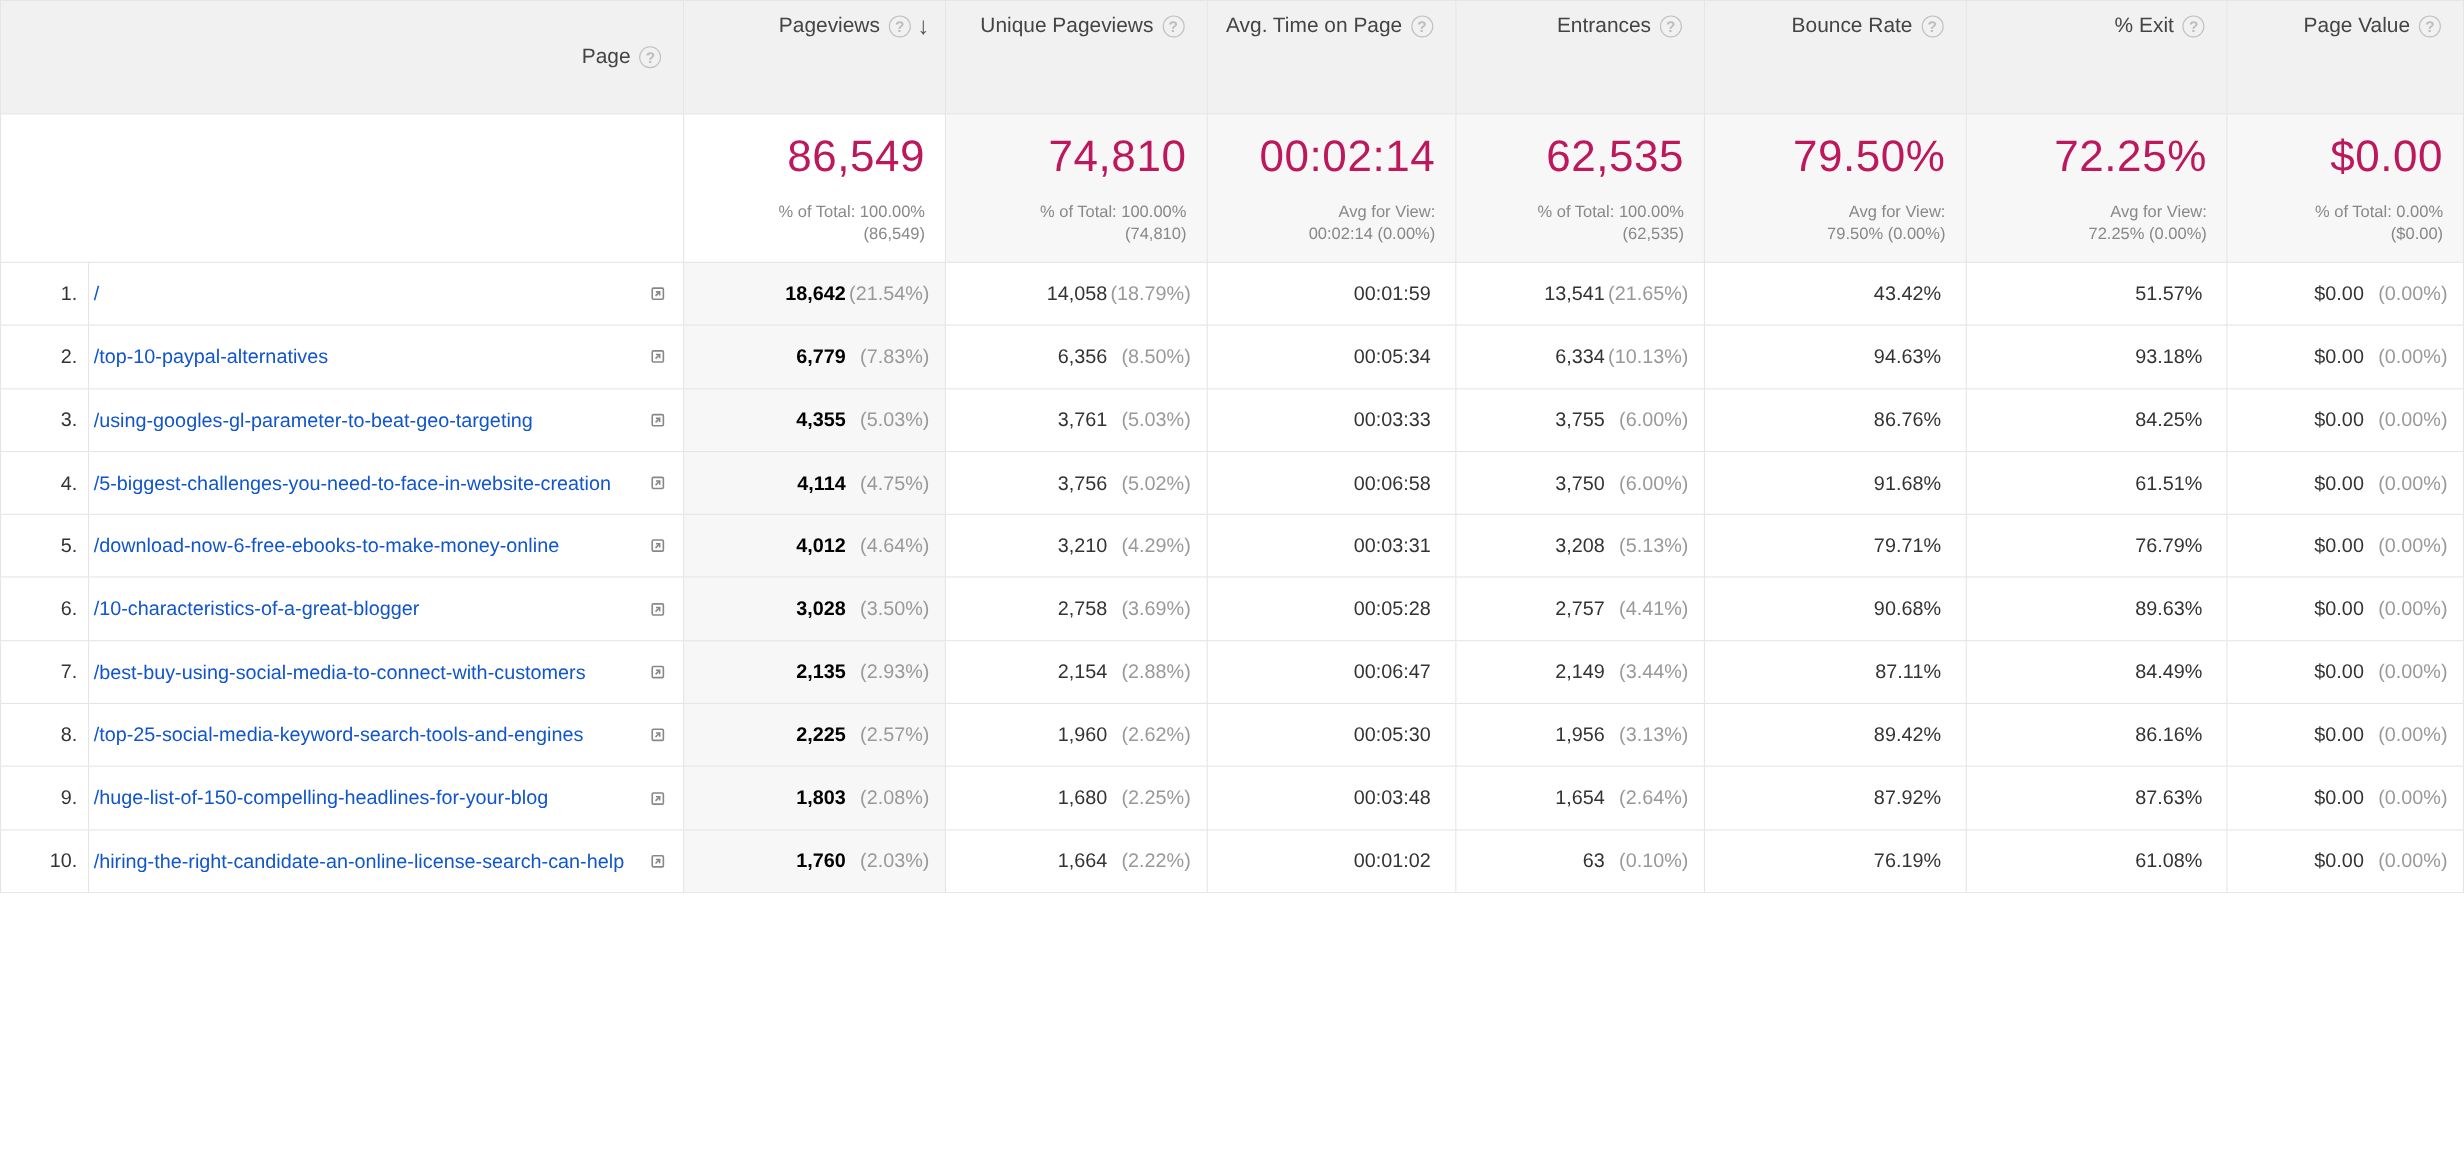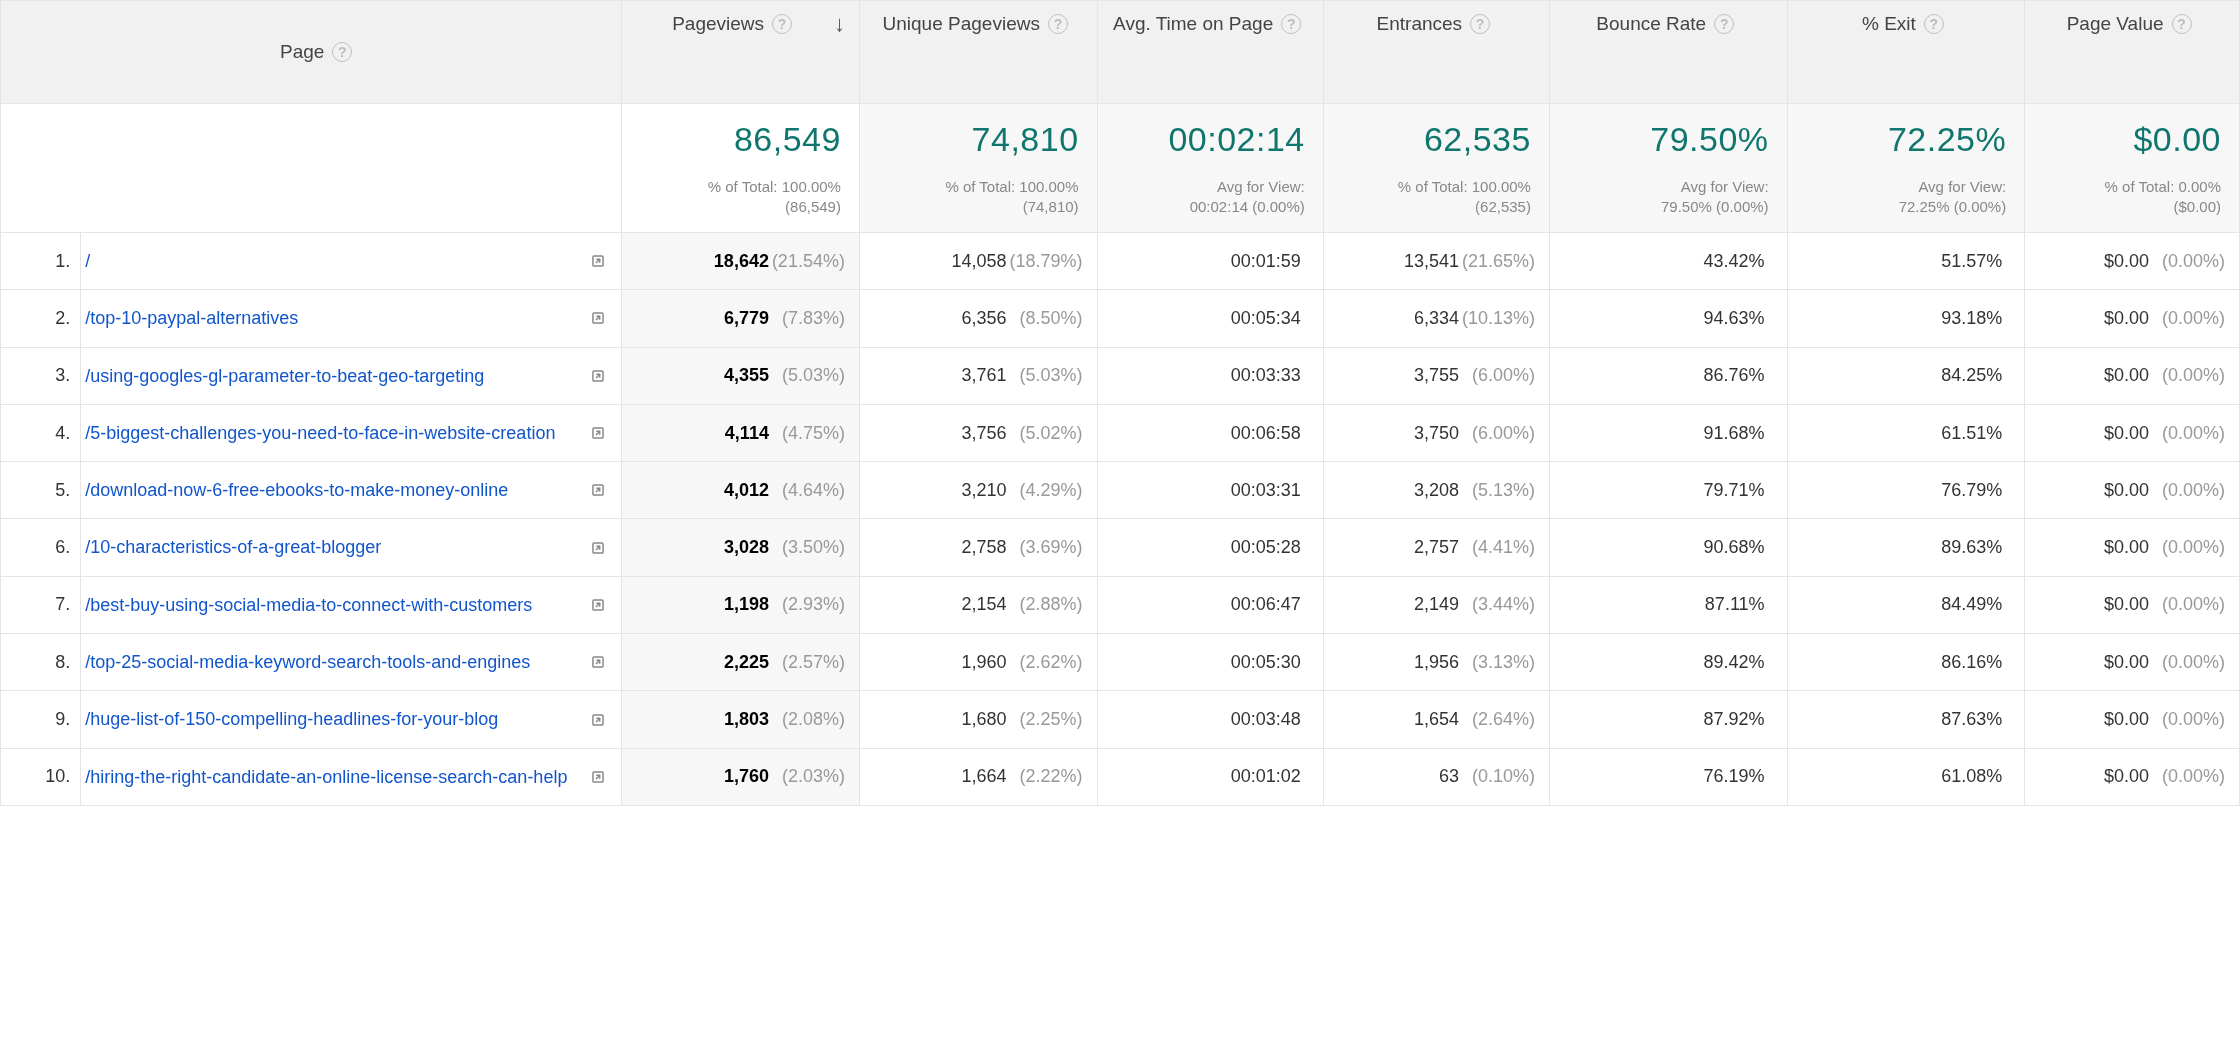--- a/index.html
+++ b/index.html
@@ -8,21 +8,21 @@
   font-family: Arial, Helvetica, sans-serif;
   font-size: 18px;
   background: #fff;
   color: #333;
 }
 .tbl { border-collapse: collapse; width: 100%; table-layout: fixed; }
 .tbl th, .tbl td { border: 1px solid #e5e5e5; }
 .hdr-row th {
   background: #f1f1f1;
   font-weight: 400;
-  text-align: center;
+  text-align: right;
   padding: 12px 14px 40px 14px;
   vertical-align: top;
   color: #444;
   font-size: 19px;
 }
 .hdr-row th.page-col { padding: 40px 14px 40px 30px; }
 .hdr-label { display: inline-flex; align-items: center; gap: 8px; margin-right: 6px; }
 .help-icon {
   display: inline-flex; align-items: center; justify-content: center;
   width: 20px; height: 20px; border-radius: 50%;
@@ -31,21 +31,21 @@
 }
 .sort-arrow { float: right; font-size: 22px; color: #555; margin-top: -2px; }
 .summary-row td {
   background: #f7f7f7;
   text-align: right;
   padding: 16px 18px;
   vertical-align: top;
 }
 .summary-row td.page-col { background: #fff; }
 .summary-row td.pv-col { background: #fff; }
-.sum-big { font-size: 34px; font-weight: 400; color: #0f766e; letter-spacing: .5px; }
+.sum-big { font-size: 40px; font-weight: 400; color: #be185d; letter-spacing: .5px; }
 .sum-sub { font-size: 15px; color: #888; line-height: 1.3; margin-top: 18px; }
 .data-row td { padding: 16px 14px; vertical-align: middle; }
 .data-row td.idx { text-align: right; width: 50px; padding-right: 10px; color: #333; }
 .data-row td.path-cell { padding-left: 4px; word-break: break-word; }
 .path-wrap { display: flex; align-items: center; gap: 8px; }
 .path-link { color: #15c; text-decoration: none; flex: 1; line-height: 1.35; }
 .ext-icon {
   width: 18px; height: 18px; color: #888; flex-shrink: 0;
   display: inline-flex; align-items: center; justify-content: center;
 }
@@ -365,21 +365,21 @@
       <span class="ext-icon">
         <svg viewBox="0 0 16 16" fill="none" stroke="currentColor" stroke-width="1.3">
           <rect x="3.5" y="3.5" width="9" height="9" rx="1"></rect>
           <path d="M6.5 6.5 L9.5 6.5 L9.5 9.5"></path>
           <path d="M9.5 6.5 L6.2 9.8"></path>
         </svg>
       </span>
     </div>
   </td>
   <td class="pv-cell">
-    <span class="pv-val"><span class="num-bold">1,198</span><span class="pct">(2.93%)</span></span>
+    <span class="pv-val"><span class="num-bold">2,135</span><span class="pct">(2.93%)</span></span>
   </td>
   <td class="upv-cell">
     <span class="upv-val"><span class="num-plain">2,154</span><span class="pct">(2.88%)</span></span>
   </td>
   <td class="time-cell"><span class="num-plain">00:06:47</span></td>
   <td class="ent-cell">
     <span class="ent-val"><span class="num-plain">2,149</span><span class="pct">(3.44%)</span></span>
   </td>
   <td class="br-cell"><span class="num-plain">87.11%</span></td>
   <td class="exit-cell"><span class="num-plain">84.49%</span></td>

